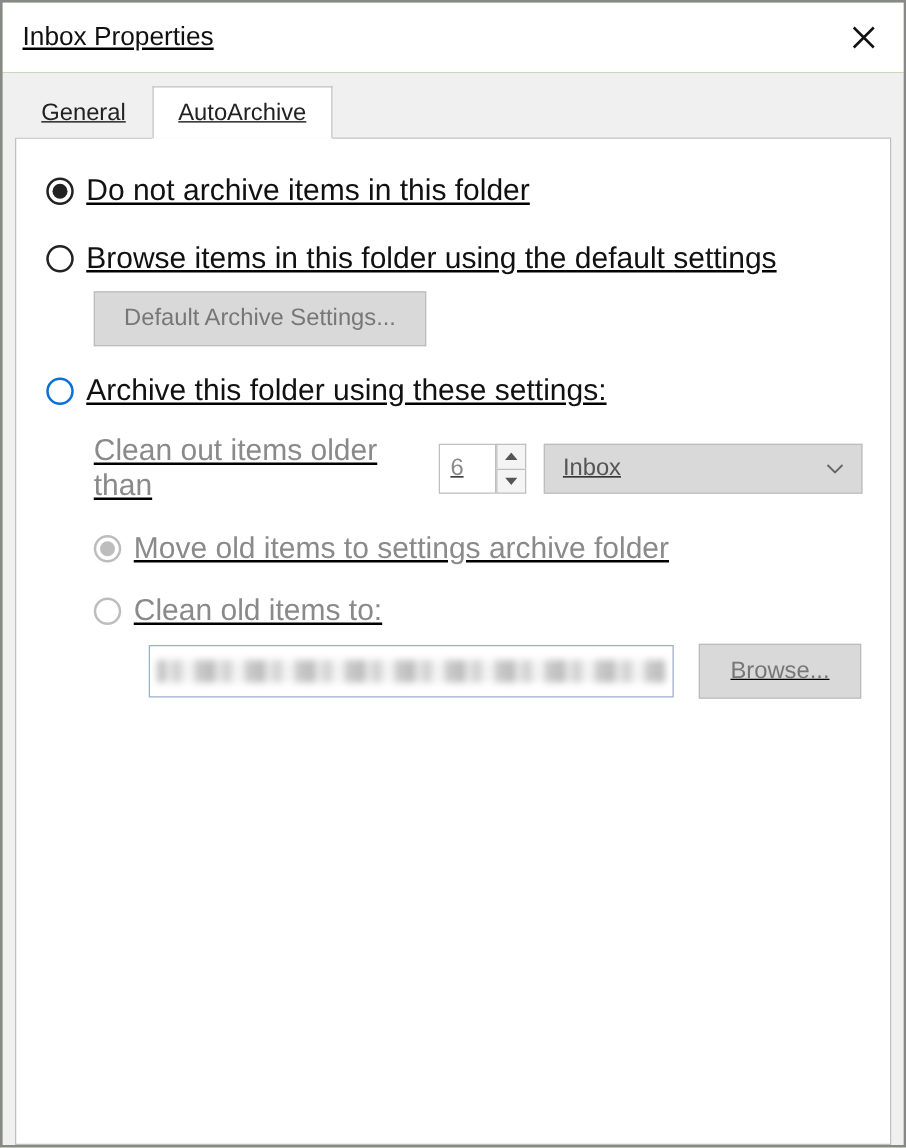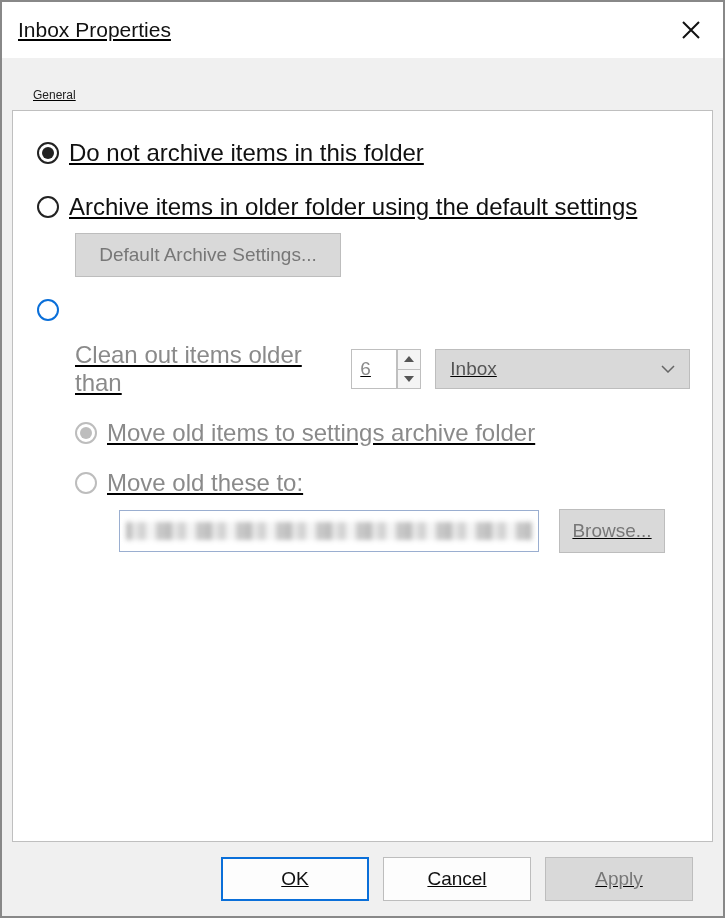--- a/index.html
+++ b/index.html
@@ -44,21 +44,21 @@
   }
 
   .tabs {
     display: flex;
     align-items: flex-end;
     height: 42px;
     position: relative;
     z-index: 2;
   }
   .tab {
-    font-size: 12px;
+    font-size: 19px;
     color: #222;
     padding: 8px 20px 8px 20px;
     background: #f0f0f0;
     border-top: 1px solid transparent;
     border-left: 1px solid transparent;
     border-right: 1px solid transparent;
     position: relative;
     cursor: pointer;
   }
   .tab.active {
@@ -181,42 +181,44 @@
       <svg viewBox="0 0 20 20">
           <path d="M2 2 L18 18 M18 2 L2 18" stroke="#111" stroke-width="2" fill="none"></path>
         </svg>
     </div>
   </div>
 
   <div class="client-area">
 
     <div class="tabs">
       <div class="tab">General</div>
+      <div class="tab active">AutoArchive</div>
     </div>
 
     <div class="tab-panel">
 
       <div class="opt-block row">
         <span class="radio sel"></span>
         <span class="lbl">Do not archive items in this folder</span>
       </div>
 
       <div class="opt-block" style="margin-top:26px;">
         <div class="row">
           <span class="radio"></span>
-          <span class="lbl">Archive items in older folder using the default settings</span>
+          <span class="lbl">Browse items in this folder using the default settings</span>
         </div>
         <div class="indent1" style="margin-top:12px;">
           <div class="btn" style="width:266px;">Default Archive Settings...</div>
         </div>
       </div>
 
       <div class="opt-block" style="margin-top:22px;">
         <div class="row">
           <span class="radio blue"></span>
+          <span class="lbl">Archive this folder using these settings:</span>
         </div>
 
         <div class="row indent1" style="margin-top:20px; gap:14px;justify-content:center;">
           <span class="lbl disabled" style="min-width:260px;">Clean out items older than</span>
           <div class="spinner">
             <input disabled="" value="6" style="">
             <div class="spin-btns">
               <div>
                   <svg viewBox="0 0 10 6">
                     <path d="M0 6 L5 0 L10 6 Z" fill="#555"></path>
@@ -238,36 +240,31 @@
         </div>
 
         <div class="row indent1" style="margin-top:22px;">
           <span class="radio disabled sel"></span>
           <span class="lbl disabled">Move old items to settings archive folder</span>
         </div>
 
         <div class="indent1" style="margin-top:22px;">
           <div class="row">
             <span class="radio disabled"></span>
-            <span class="lbl disabled">Move old these to:</span>
+            <span class="lbl disabled">Clean old items to:</span>
           </div>
           <div class="row indent2" style="margin-top:12px; gap:20px;">
             <div class="path-field">
               <div class="blur"></div>
             </div>
-            <div class="btn" style="width:106px;">Browse...</div>
+            <div class="btn" style="width:130px;">Browse...</div>
           </div>
         </div>
 
 
       </div>
 
     </div>
 
-    <div class="button-bar">
-      <div class="btn primary">OK</div>
-      <div class="btn enabled">Cancel</div>
-      <div class="btn">Apply</div>
-    </div>
 
   </div>
 
 </div>
 
 </body></html>

